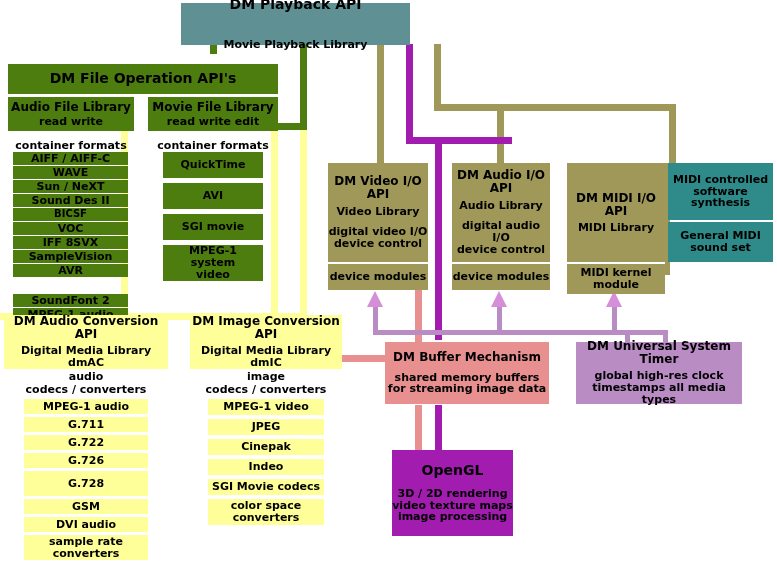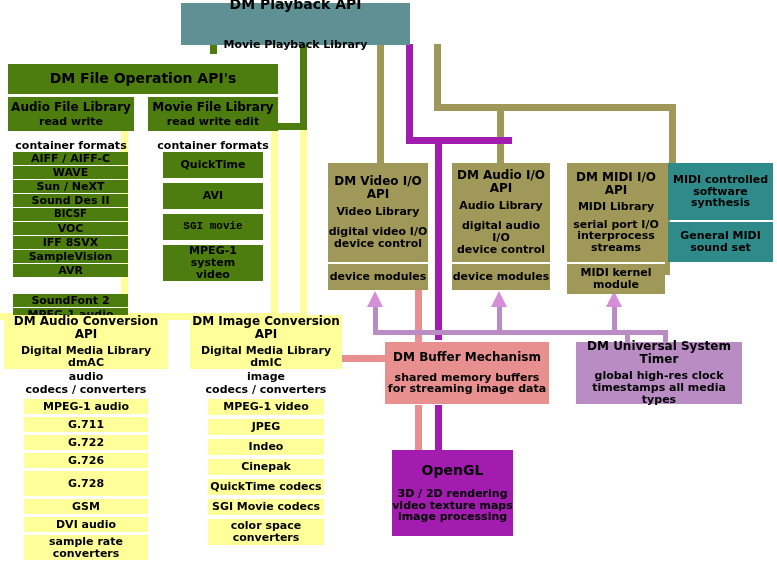--- a/index.html
+++ b/index.html
@@ -107,21 +107,21 @@
     <div class="periwinkle" style="box-sizing: border-box; display: flex; align-items: center; justify-content: center; text-align: center; font-weight: bold; color: rgb(0, 0, 0); white-space: pre-line; line-height: 1.08; font-size: 11px; height: 13px; margin-bottom: 1px;">IFF 8SVX</div>
     <div class="periwinkle" style="box-sizing: border-box; display: flex; align-items: center; justify-content: center; text-align: center; font-weight: bold; color: rgb(0, 0, 0); white-space: pre-line; line-height: 1.08; font-size: 11px; height: 13px; margin-bottom: 1px;">SampleVision</div>
     <div class="periwinkle" style="box-sizing: border-box; display: flex; align-items: center; justify-content: center; text-align: center; font-weight: bold; color: rgb(0, 0, 0); white-space: pre-line; line-height: 1.08; font-size: 11px; height: 13px; margin-bottom: 17px;">AVR</div>
     <div class="periwinkle" style="box-sizing: border-box; display: flex; align-items: center; justify-content: center; text-align: center; font-weight: bold; color: rgb(0, 0, 0); white-space: pre-line; line-height: 1.08; font-size: 11px; height: 13px; margin-bottom: 1px;">SoundFont 2</div>
     <div class="periwinkle" style="box-sizing: border-box; display: flex; align-items: center; justify-content: center; text-align: center; font-weight: bold; color: rgb(0, 0, 0); white-space: pre-line; line-height: 1.08; font-size: 11px; height: 13px; margin-bottom: 1px;">MPEG-1 audio</div>
   </div>
 
 <div id="movieFormats" style="position:absolute;left:163px;top:152px;width:100px;z-index:5;">
     <div class="periwinkle" style="box-sizing: border-box; display: flex; align-items: center; justify-content: center; text-align: center; font-weight: bold; color: rgb(0, 0, 0); white-space: pre-line; line-height: 1.08; font-size: 11px; height: 26px; margin-bottom: 5px;">QuickTime</div>
     <div class="periwinkle" style="box-sizing: border-box; display: flex; align-items: center; justify-content: center; text-align: center; font-weight: bold; color: rgb(0, 0, 0); white-space: pre-line; line-height: 1.08; font-size: 11px; height: 26px; margin-bottom: 5px;">AVI</div>
-    <div class="periwinkle" style="box-sizing: border-box; display: flex; align-items: center; justify-content: center; text-align: center; font-weight: bold; color: rgb(0, 0, 0); white-space: pre-line; line-height: 1.08; font-size: 11px; height: 26px; margin-bottom: 5px; font-family: Liberation Mono, monospace;">SGI movie</div>
+    <div class="periwinkle" style="box-sizing: border-box; display: flex; align-items: center; justify-content: center; text-align: center; font-weight: bold; color: rgb(0, 0, 0); white-space: pre-line; line-height: 1.08; font-size: 11px; height: 26px; margin-bottom: 5px;">SGI movie</div>
     <div class="periwinkle" style="box-sizing: border-box; display: flex; align-items: center; justify-content: center; text-align: center; font-weight: bold; color: rgb(0, 0, 0); white-space: pre-line; line-height: 1.08; font-size: 11px; height: 36px; margin-bottom: 5px;">MPEG-1
 system
 video</div>
   </div>
 
 <div class="box olive" style="left:328px;top:163px;width:100px;height:99px;">
   <div class="t-med" style="white-space:pre-line;">DM  Video I/O
 API</div>
   <div class="t-sm" style="margin-top:5px;">Video Library</div>
   <div class="t-sm" style="margin-top:8px;white-space:pre-line;">digital video I/O
@@ -139,23 +139,20 @@
 device control</div>
 </div>
 <div class="box olive" style="left:452px;top:264px;width:98px;height:26px;">
   <div class="t-sm">device modules</div>
 </div>
 
 <div class="box olive" style="left:567px;top:163px;width:98px;height:99px;">
   <div class="t-med" style="white-space:pre-line;">DM  MIDI I/O
 API</div>
   <div class="t-sm" style="margin-top:4px;">MIDI Library</div>
-  <div class="t-sm" style="margin-top:6px;white-space:pre-line;">serial port I/O
-interprocess
-streams</div>
 </div>
 <div class="box olive" style="left:567px;top:264px;width:98px;height:30px;">
   <div class="t-sm" style="white-space:pre-line;">MIDI kernel
 module</div>
 </div>
 
 <div class="box tealcyan" style="left:668px;top:163px;width:105px;height:57px;">
   <div class="t-sm" style="white-space:pre-line;">MIDI controlled
 software
 synthesis</div>
@@ -189,23 +186,22 @@
 <div class="box yellow" style="left:190px;top:315px;width:152px;height:54px;">
   <div class="t-med" style="white-space:pre-line;">DM  Image Conversion
 API</div>
   <div class="t-sm" style="margin-top:4px;">Digital Media Library  dmIC</div>
 </div>
 <div class="label" style="left:190px;top:371px;width:152px;white-space:pre-line;line-height:1.15;">image
 codecs / converters</div>
 <div id="imageCodecs" style="position:absolute;left:208px;top:399px;width:116px;z-index:5;">
     <div class="yellow" style="box-sizing: border-box; display: flex; align-items: center; justify-content: center; text-align: center; font-weight: bold; color: rgb(0, 0, 0); white-space: pre-line; line-height: 1.08; font-size: 11px; height: 16px; margin-bottom: 4px;">MPEG-1 video</div>
     <div class="yellow" style="box-sizing: border-box; display: flex; align-items: center; justify-content: center; text-align: center; font-weight: bold; color: rgb(0, 0, 0); white-space: pre-line; line-height: 1.08; font-size: 11px; height: 16px; margin-bottom: 4px;">JPEG</div>
+    <div class="yellow" style="box-sizing: border-box; display: flex; align-items: center; justify-content: center; text-align: center; font-weight: bold; color: rgb(0, 0, 0); white-space: pre-line; line-height: 1.08; font-size: 11px; height: 16px; margin-bottom: 4px;">Cinepak</div>
     <div class="yellow" style="box-sizing: border-box; display: flex; align-items: center; justify-content: center; text-align: center; font-weight: bold; color: rgb(0, 0, 0); white-space: pre-line; line-height: 1.08; font-size: 11px; height: 16px; margin-bottom: 4px;">Indeo</div>
-    <div class="yellow" style="box-sizing: border-box; display: flex; align-items: center; justify-content: center; text-align: center; font-weight: bold; color: rgb(0, 0, 0); white-space: pre-line; line-height: 1.08; font-size: 11px; height: 16px; margin-bottom: 4px;">Cinepak</div>
-    <div class="yellow" style="box-sizing: border-box; display: flex; align-items: center; justify-content: center; text-align: center; font-weight: bold; color: rgb(0, 0, 0); white-space: pre-line; line-height: 1.08; font-size: 11px; height: 16px; margin-bottom: 4px;">QuickTime codecs</div>
     <div class="yellow" style="box-sizing: border-box; display: flex; align-items: center; justify-content: center; text-align: center; font-weight: bold; color: rgb(0, 0, 0); white-space: pre-line; line-height: 1.08; font-size: 11px; height: 16px; margin-bottom: 4px;">SGI Movie codecs</div>
     <div class="yellow" style="box-sizing: border-box; display: flex; align-items: center; justify-content: center; text-align: center; font-weight: bold; color: rgb(0, 0, 0); white-space: pre-line; line-height: 1.08; font-size: 11px; height: 26px; margin-bottom: 4px;">color space
 converters</div>
   </div>
 
 <div class="box salmon" style="left:385px;top:342px;width:164px;height:62px;">
   <div class="t-med">DM  Buffer Mechanism</div>
   <div class="t-sm" style="margin-top:8px;white-space:pre-line;">shared memory buffers
 for streaming image data</div>
 </div>

